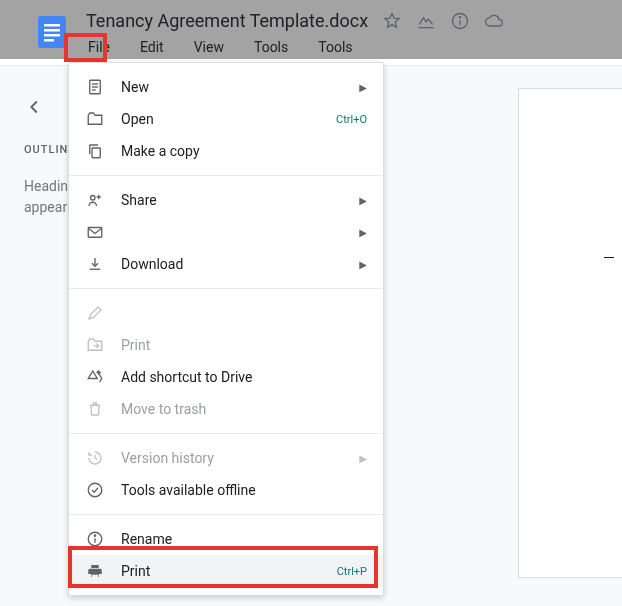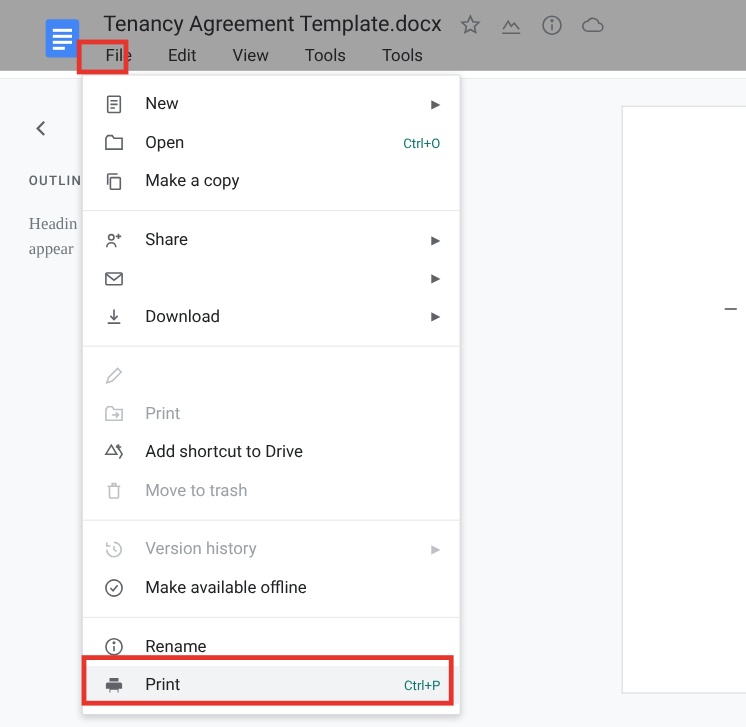--- a/index.html
+++ b/index.html
@@ -101,21 +101,20 @@
     letter-spacing: 1px;
     color: #5f6368;
     font-weight: 500;
     margin-top: 22px;
   }
   .outline-hint {
     font-size: 14px;
     color: #72777c;
     margin-top: 20px;
     line-height: 1.5;
-    font-family: Liberation Serif, serif;
   }
   .doc-page {
     position: absolute;
     right: 0;
     top: 22px;
     width: 104px;
     height: 490px;
     background: #fff;
     border: 1px solid #dadce0;
     border-right: none;
@@ -368,21 +367,21 @@
     <span class="dd-label">Version history</span>
     <span class="dd-arrow">▶</span>
   </div>
   <div class="dd-item">
     <span class="dd-icon">
         <svg viewBox="0 0 24 24" fill="none" stroke="currentColor" stroke-width="1.8">
           <circle cx="12" cy="12" r="9"></circle>
           <path d="M8 12l3 3 5-6"></path>
         </svg>
       </span>
-    <span class="dd-label">Make available offline</span>
+    <span class="dd-label">Tools available offline</span>
   </div>
 
   <div class="dd-sep"></div>
 
   <div class="dd-item">
     <span class="dd-icon">
         <svg viewBox="0 0 24 24" fill="none" stroke="currentColor" stroke-width="1.8">
           <circle cx="12" cy="12" r="9"></circle>
           <line x1="12" y1="11" x2="12" y2="17"></line>
           <circle cx="12" cy="7.5" r="0.8" fill="currentColor"></circle>

